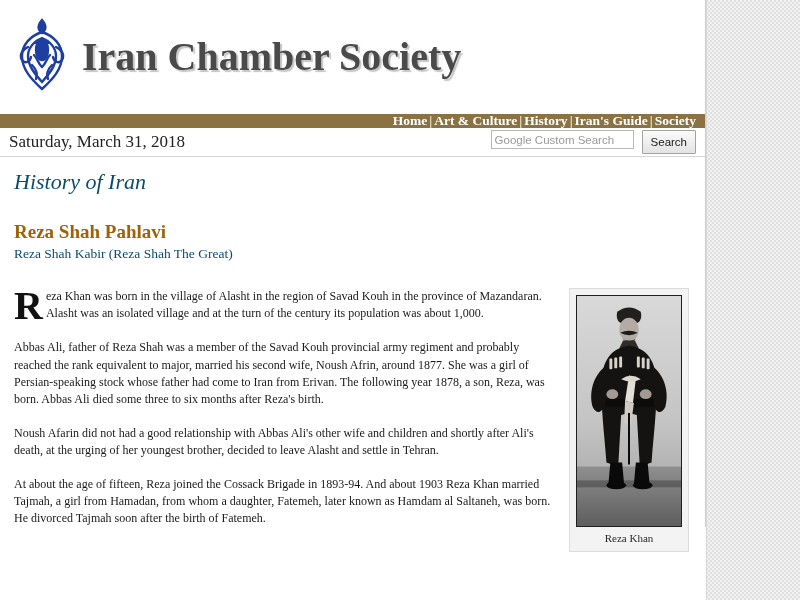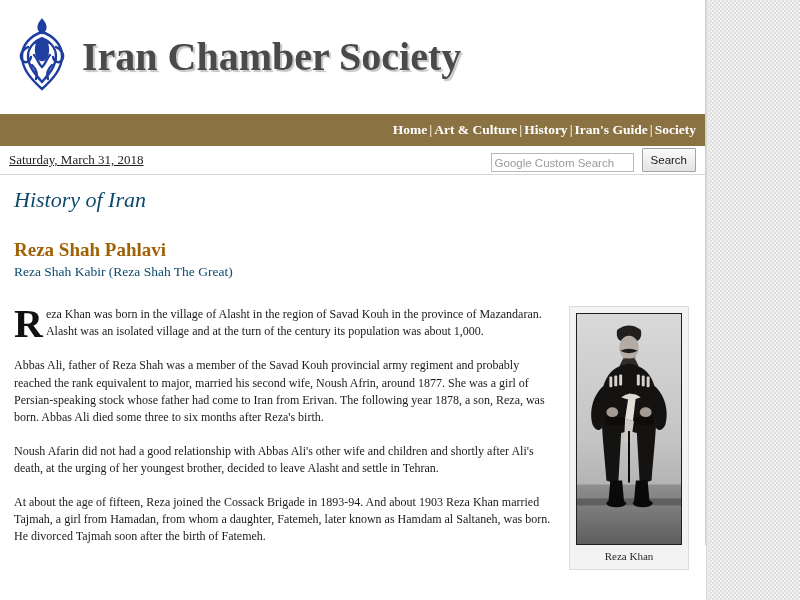--- a/index.html
+++ b/index.html
@@ -62,21 +62,21 @@
     letter-spacing: 0px;
     text-shadow: 2px 2px 1px rgba(150,150,150,.55);
     line-height: 1;
     margin-left: 6px;
     white-space: nowrap;
   }
 
   
   .navbar {
     background: #8a7243;
-    height: 32px;
+    height: 14px;
     display: flex;
     align-items: center;
     justify-content: flex-end;
     padding-right: 9px;
   }
   .navbar-links {
     font-family: "Liberation Serif", serif;
     font-weight: bold;
     font-size: 13.5px;
     color: #ffffff;
@@ -94,28 +94,27 @@
     height: 29px;
     display: flex;
     align-items: center;
     justify-content: space-between;
     padding: 0 9px 0 9px;
     background: #fff;
     border-bottom: 1px solid #d6d6d6;
   }
   .date-text {
     font-family: "Liberation Serif", serif;
-    font-size: 13px;
+    font-size: 17px;
     color: #222;
     white-space: nowrap;
-    text-decoration: underline;
   }
   .search-group {
     display: flex;
-    align-items: flex-end;
+    align-items: flex-start;
     gap: 8px;
   }
   .search-input {
     width: 143px;
     height: 19px;
     border: 1px solid #b9b9b9;
     background: #fff;
     font-family: "Liberation Sans", sans-serif;
     font-size: 11.5px;
     color: #333;

